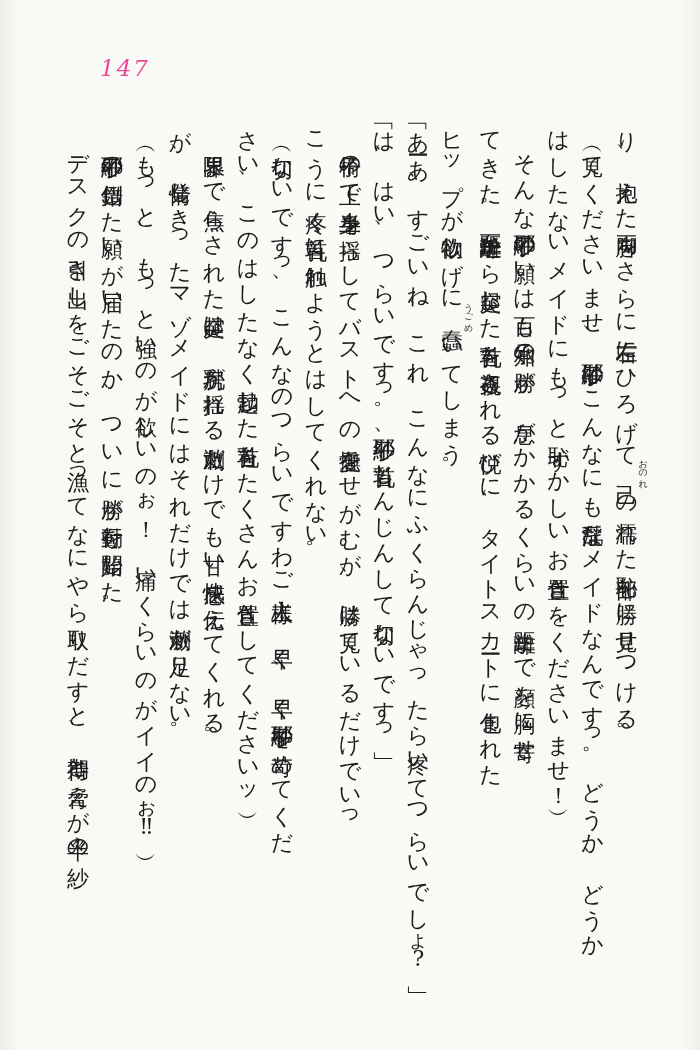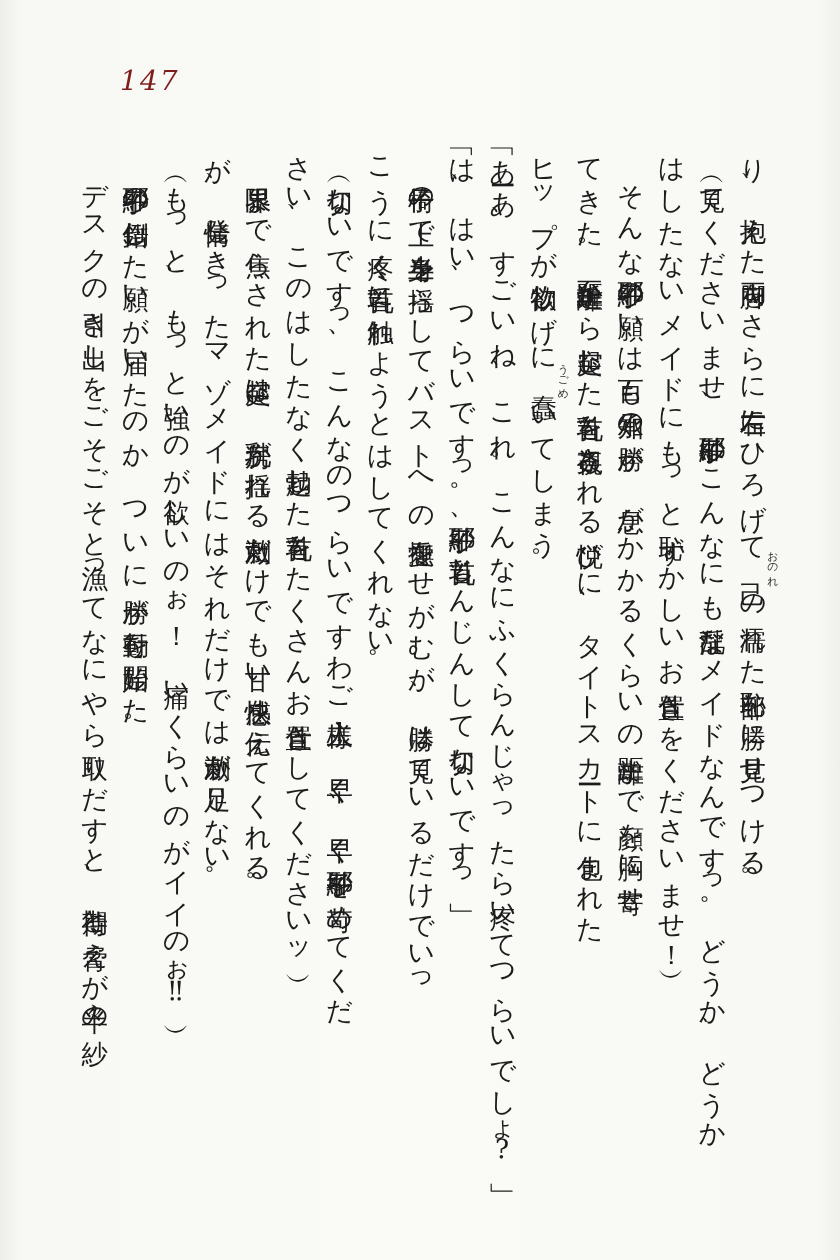--- a/index.html
+++ b/index.html
@@ -17,21 +17,21 @@
   .page {
     position: absolute;
     inset: 0;
   }
   .page-number {
     position: absolute;
     top: 55px;
     left: 100px;
     font-size: 23px;
     font-style: italic;
-    color: #7f1d1d;
+    color: #ec4899;
     letter-spacing: 2px;
   }
   .text-block {
     position: absolute;
     top: 116px;
     right: 52px;
     height: 880px;
     writing-mode: vertical-rl;
     text-orientation: upright;
     color: #1c1c1c;

